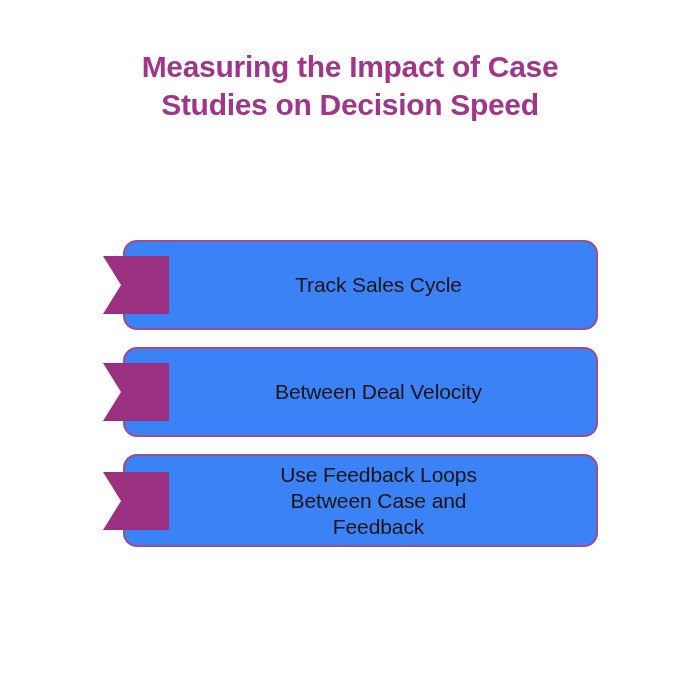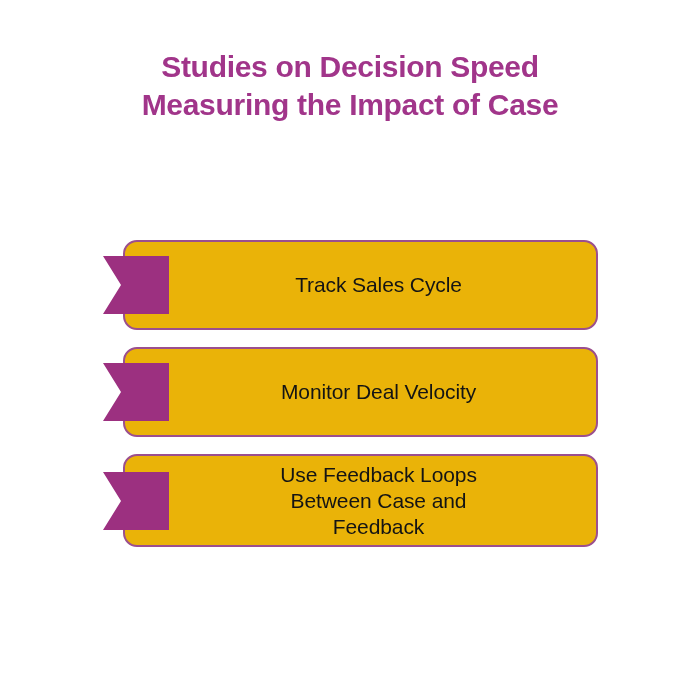--- a/index.html
+++ b/index.html
@@ -46,21 +46,21 @@
     position: absolute;
     left: 123px;
     top: 240px;
     width: 475px;
   }
 
   .card {
     position: relative;
     box-sizing: border-box;
     width: 475px;
-    background: #eab308;
+    background: #3b82f6;
     border: 2px solid #9b4f8e;
     border-radius: 14px;
     margin-bottom: 17px;
     display: flex;
     align-items: center;
     justify-content: center;
   }
   .card:last-child {
     margin-bottom: 0;
     justify-content: center;
@@ -104,22 +104,22 @@
     display: block;
     white-space: nowrap;
   }
 </style>
 </head>
 <body>
 
 <div class="canvas">
 
   <div class="title-block">
+    <span class="title-line">Measuring the Impact of Case</span>
     <span class="title-line">Studies on Decision Speed</span>
-    <span class="title-line">Measuring the Impact of Case</span>
   </div>
 
   <div class="card-list">
 
     <div class="card card-h2">
       <span class="ribbon">
         <svg viewBox="0 0 66 58" xmlns="http://www.w3.org/2000/svg" aria-hidden="true">
           <polygon points="0,0 66,0 66,58 0,58 18,29" fill="#9c3080"></polygon>
         </svg>
       </span>
@@ -128,21 +128,21 @@
       </div>
     </div>
 
     <div class="card card-h2">
       <span class="ribbon">
         <svg viewBox="0 0 66 58" xmlns="http://www.w3.org/2000/svg" aria-hidden="true">
           <polygon points="0,0 66,0 66,58 0,58 18,29" fill="#9c3080"></polygon>
         </svg>
       </span>
       <div class="card-text">
-        <span class="line">Monitor Deal Velocity</span>
+        <span class="line">Between Deal Velocity</span>
       </div>
     </div>
 
     <div class="card card-h3">
       <span class="ribbon">
         <svg viewBox="0 0 66 58" xmlns="http://www.w3.org/2000/svg" aria-hidden="true">
           <polygon points="0,0 66,0 66,58 0,58 18,29" fill="#9c3080"></polygon>
         </svg>
       </span>
       <div class="card-text">

